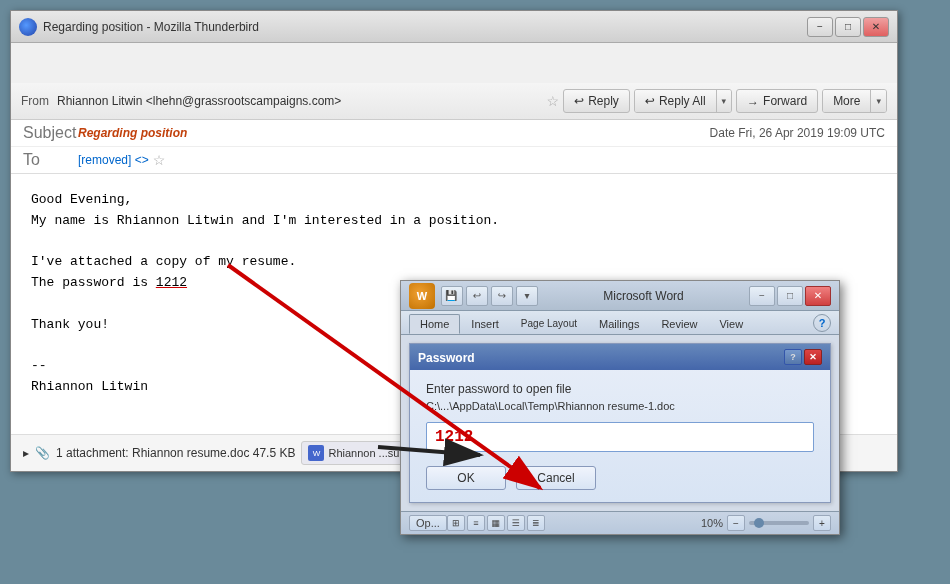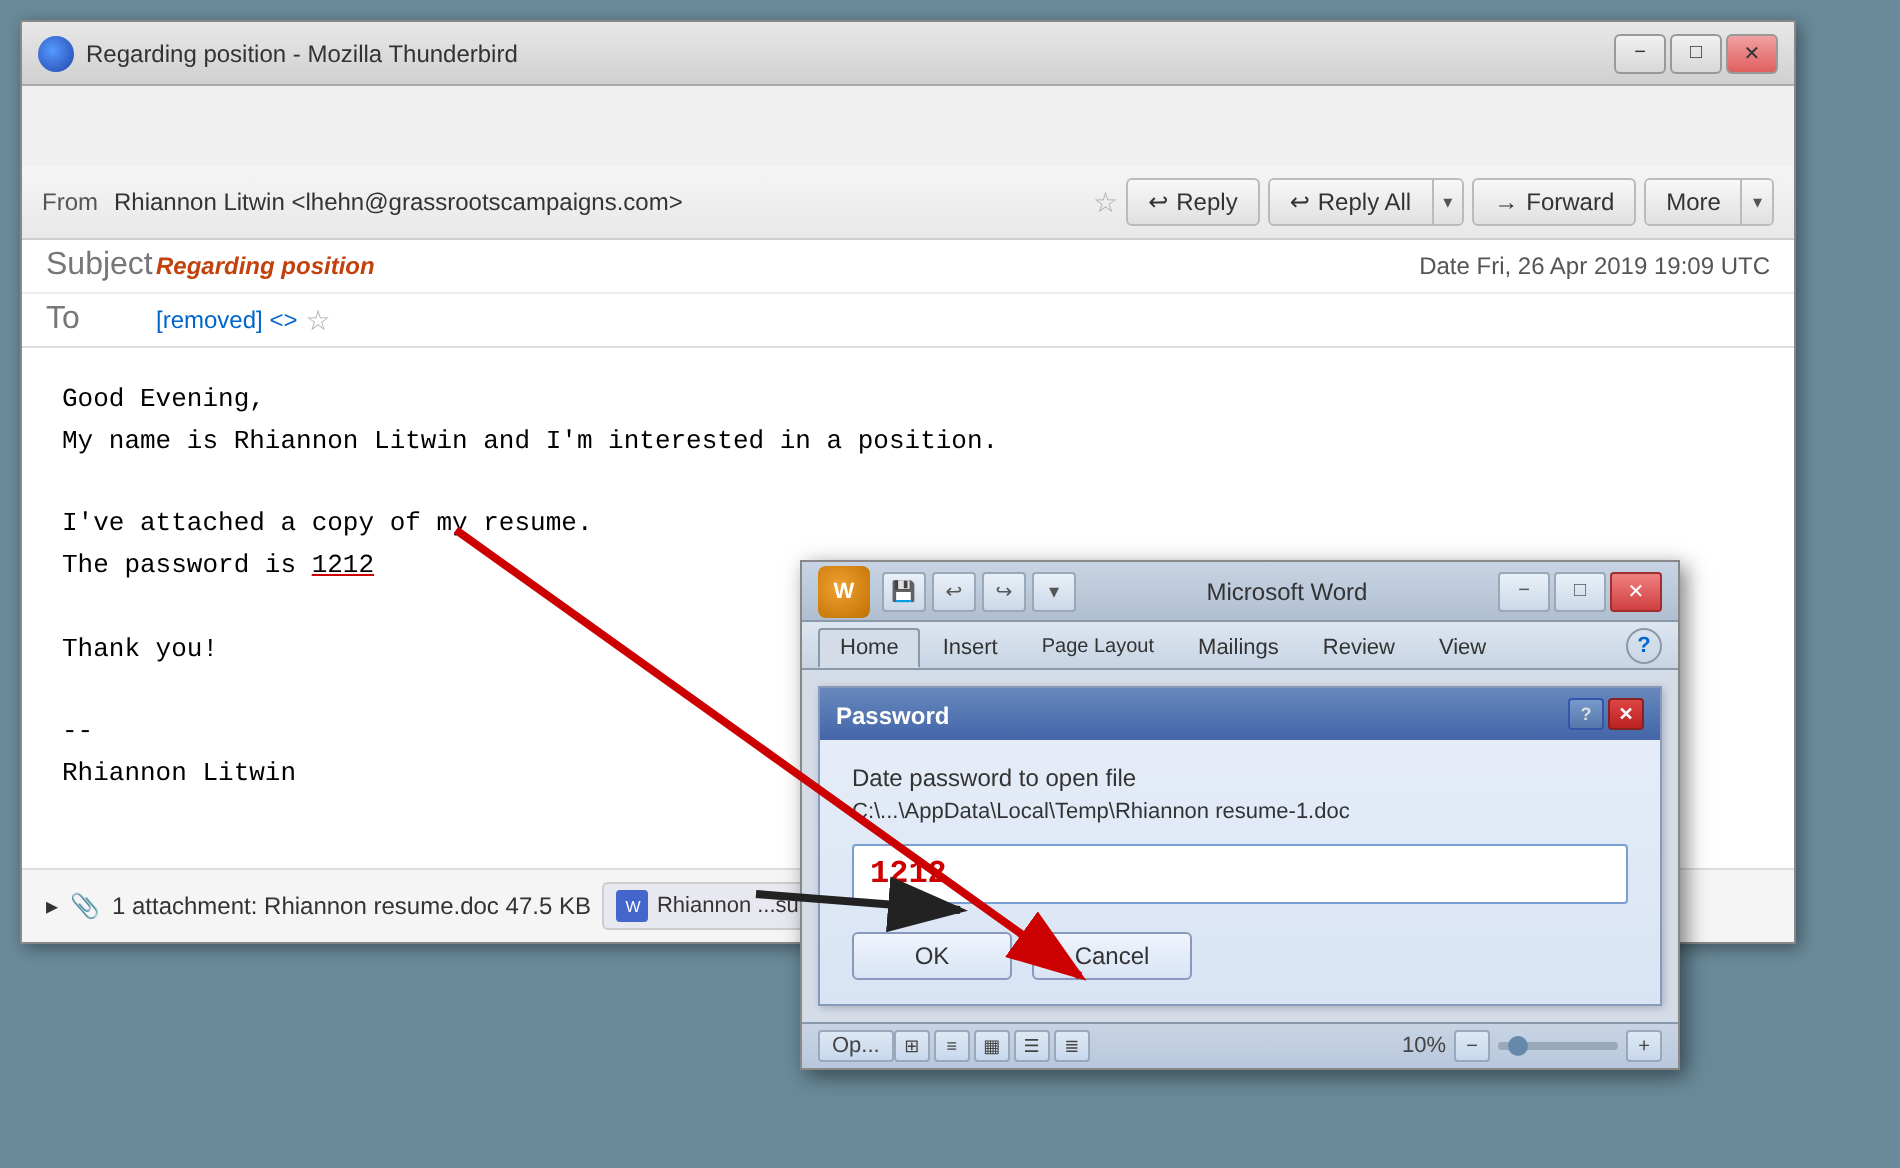--- a/index.html
+++ b/index.html
@@ -670,21 +670,21 @@
 
     <div class="pwd-titlebar">
       <span>Password</span>
       <div class="pwd-title-controls">
         <div class="pwd-ctrl-btn">?</div>
         <div class="pwd-ctrl-btn close-btn">✕</div>
       </div>
     </div>
 
     <div class="pwd-body">
-      <div class="pwd-instructions">Date password to open file</div>
+      <div class="pwd-instructions">Enter password to open file</div>
       <div class="pwd-filepath">C:\...\AppData\Local\Temp\Rhiannon resume-1.doc</div>
       <input class="pwd-input" type="text" value="1212" style="">
       <div class="pwd-buttons">
         <button class="pwd-btn">OK</button>
         <button class="pwd-btn">Cancel</button>
       </div>
     </div>
   </div>
 
   <div class="word-statusbar">

